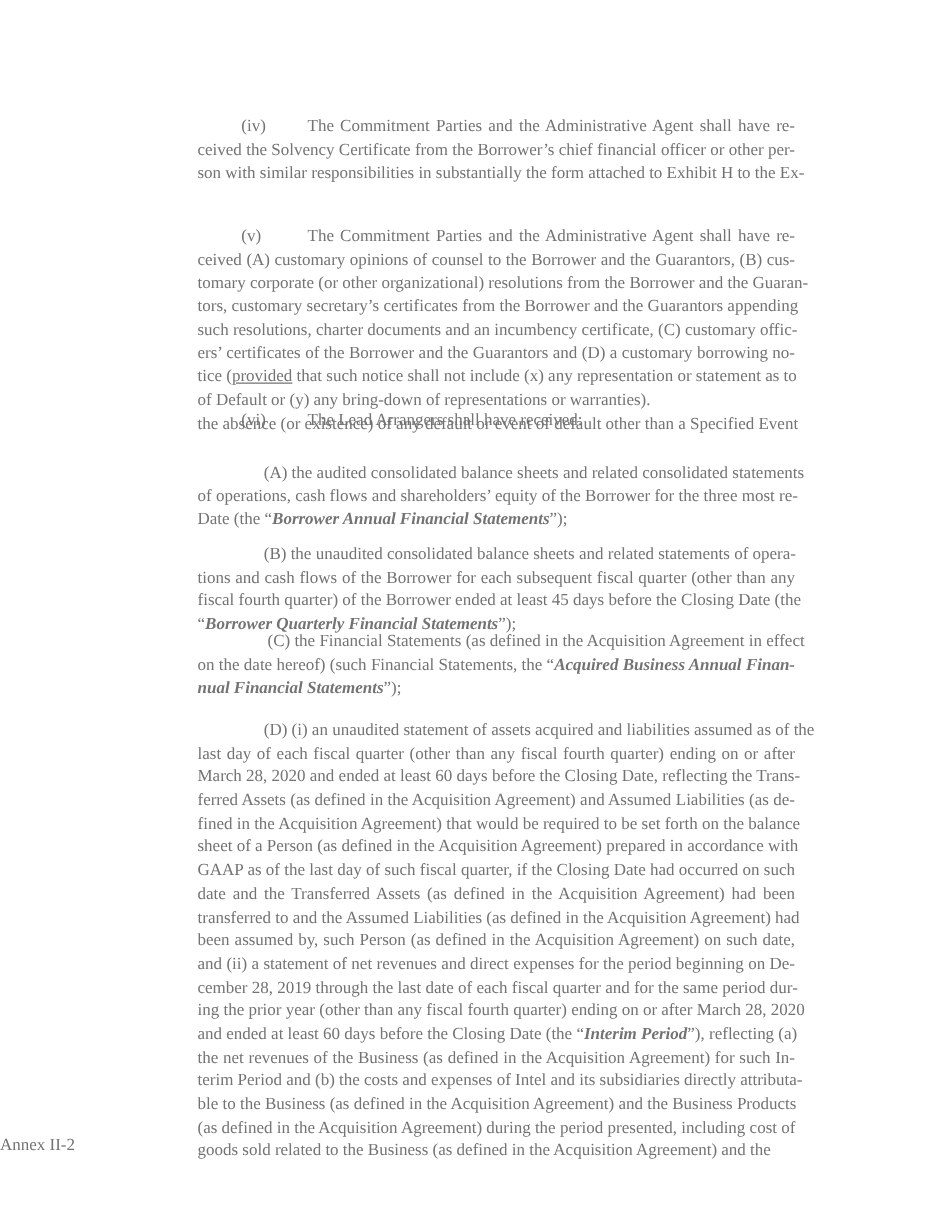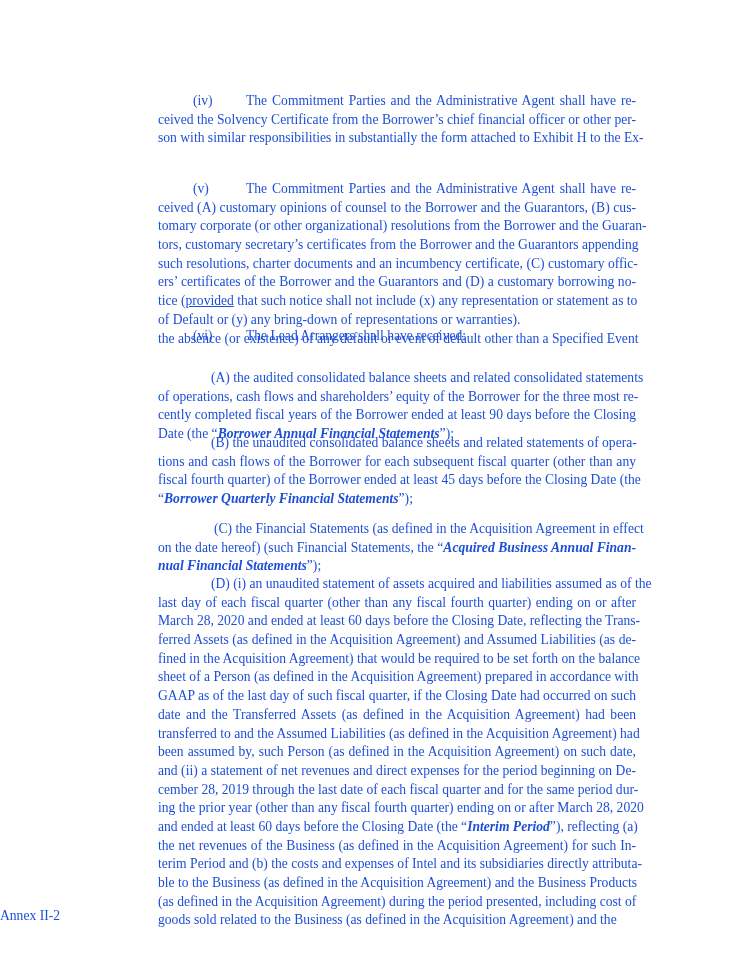--- a/index.html
+++ b/index.html
@@ -1,19 +1,19 @@
 <!DOCTYPE html>
 <html><head>
   <meta charset="utf-8">
   <style>
     html, body { margin: 0; padding: 0; background: #ffffff; }
     body { width: 750px; height: 970px; position: relative; overflow: hidden; }
     .page {
       position: absolute; left: 0; top: 0; width: 750px; height: 970px;
-      background: #ffffff; color: #1d4ed8;
+      background: #ffffff; color: #737373;
       font-family: "Liberation Serif", serif;
       font-size: 13.6px;
     }
     .para { position: absolute; left: 158px; width: 478px; }
     .line { display: block; height: 18.7px; line-height: 18.7px; white-space: nowrap; text-align: justify; text-align-last: justify; }
     .line.last { text-align-last: left; }
     .ind1 { padding-left: 35px; }
     .ind2 { padding-left: 53px; }
     .num { display: inline-block; width: 53px; }
     .bi { font-weight: bold; font-style: italic; }
@@ -43,32 +43,31 @@
     <span class="line">the absence (or existence) of any default or event of default other than a Specified Event</span>
   </div>
 
   <div class="para" style="top:327px">
     <span class="line last ind1"><span class="num">(vi)</span><span>The Lead Arrangers shall have received:</span></span>
   </div>
 
   <div class="para" style="top:369px">
     <span class="line ind2">(A) the audited consolidated balance sheets and related consolidated statements</span>
     <span class="line">of operations, cash flows and shareholders’ equity of the Borrower for the three most re-</span>
-    <span class="line">cently completed fiscal years of the Borrower ended at least 90 days before the Closing</span>
     <span class="line last"><span>Date (the “</span><span class="bi">Borrower Annual Financial Statements</span><span>”);</span></span>
   </div>
 
   <div class="para" style="top:434px">
     <span class="line ind2">(B) the unaudited consolidated balance sheets and related statements of opera-</span>
     <span class="line">tions and cash flows of the Borrower for each subsequent fiscal quarter (other than any</span>
     <span class="line">fiscal fourth quarter) of the Borrower ended at least 45 days before the Closing Date (the</span>
     <span class="line last"><span>“</span><span class="bi">Borrower Quarterly Financial Statements</span><span>”);</span></span>
   </div>
 
-  <div class="para" style="top:520px">
+  <div class="para" style="top:504px">
     <span class="line ind2" style="padding-left:56px">(C) the Financial Statements (as defined in the Acquisition Agreement in effect</span>
     <span class="line"><span>on the date hereof) (such Financial Statements, the “</span><span class="bi">Acquired Business Annual Finan-</span></span>
     <span class="line last"><span class="bi">nual Financial Statements</span><span>”);</span></span>
   </div>
 
   <div class="para" style="top:575px">
     <span class="line ind2">(D) (i) an unaudited statement of assets acquired and liabilities assumed as of the</span>
     <span class="line">last day of each fiscal quarter (other than any fiscal fourth quarter) ending on or after</span>
     <span class="line">March 28, 2020 and ended at least 60 days before the Closing Date, reflecting the Trans-</span>
     <span class="line">ferred Assets (as defined in the Acquisition Agreement) and Assumed Liabilities (as de-</span>

